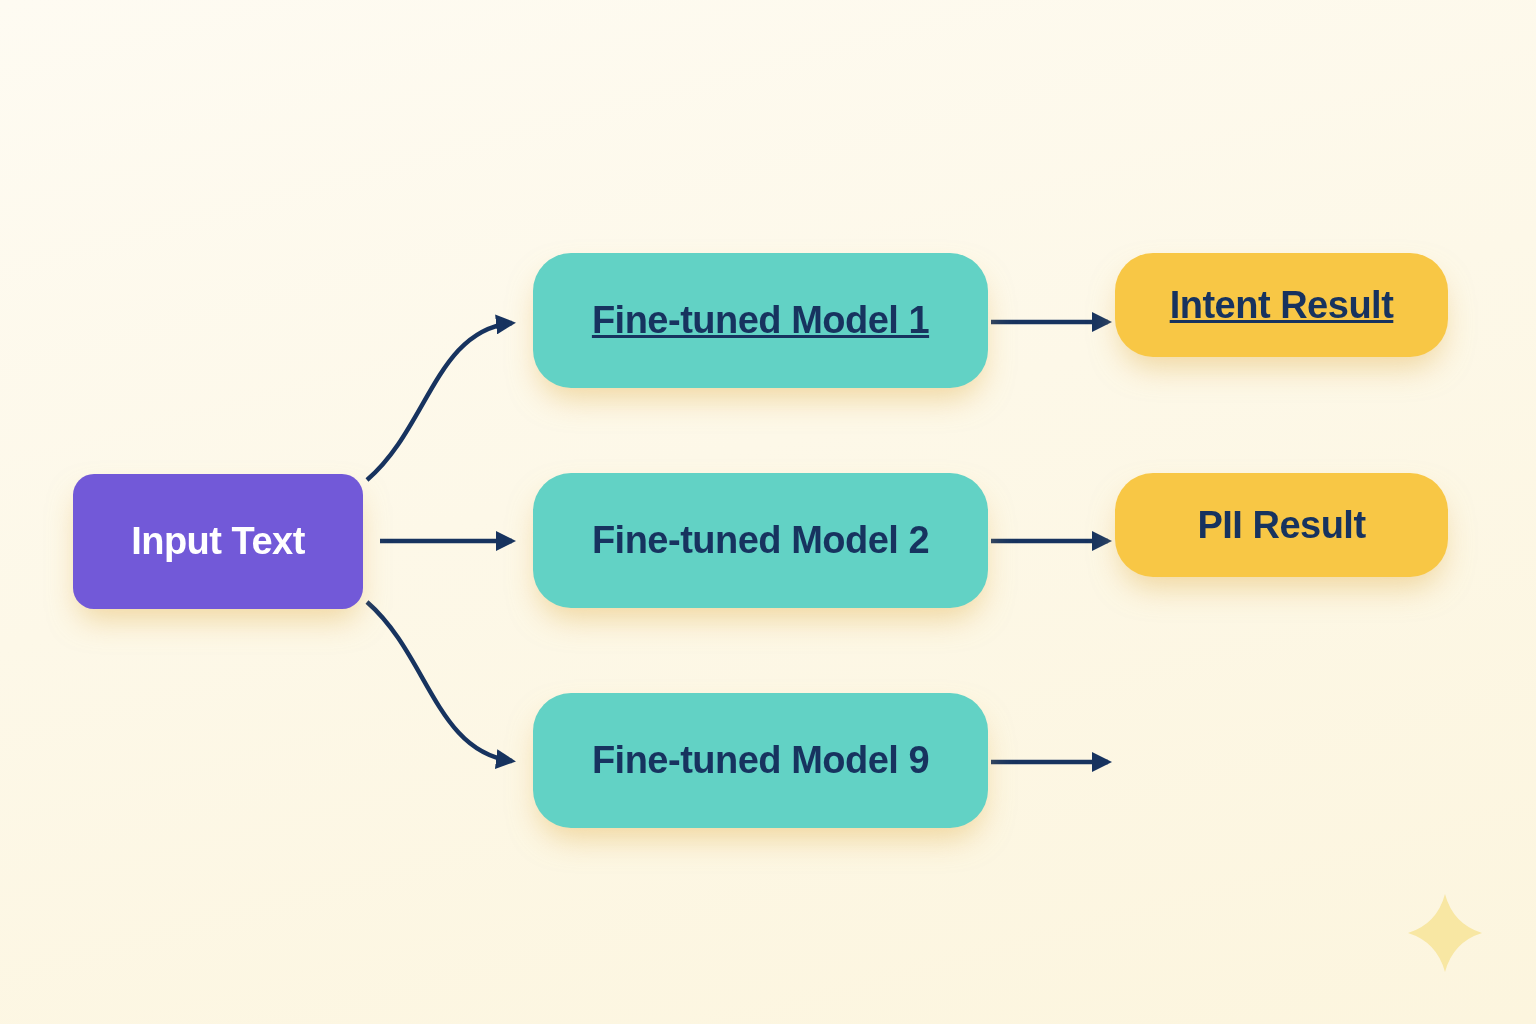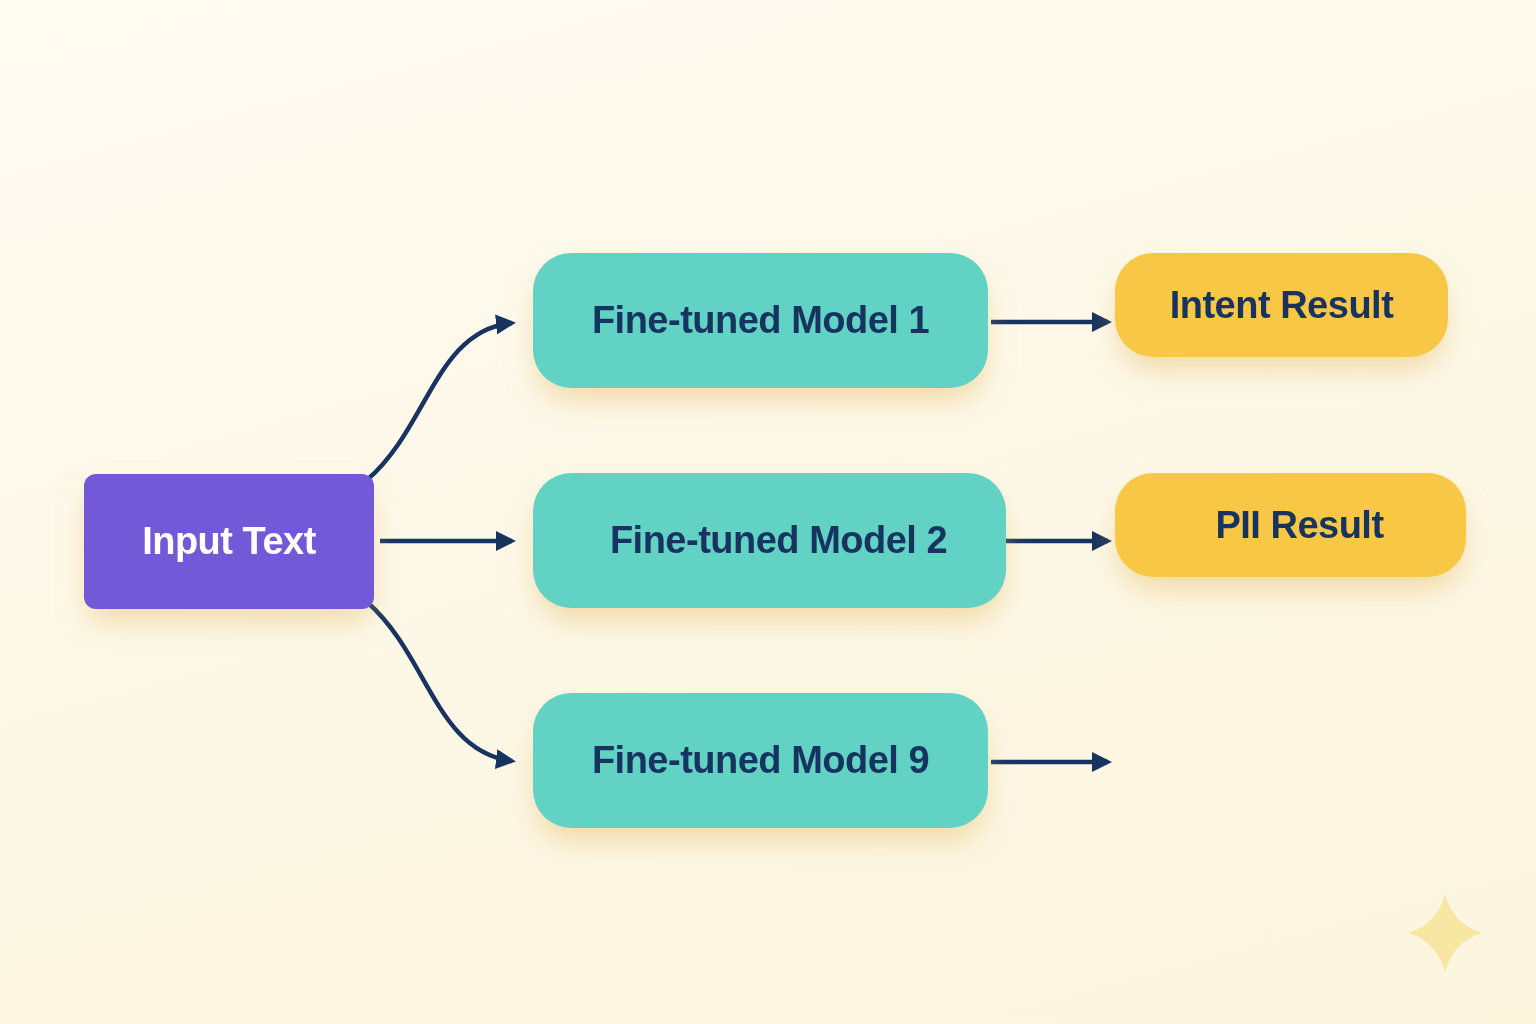--- a/index.html
+++ b/index.html
@@ -30,42 +30,42 @@
     position: absolute;
     display: flex;
     align-items: center;
     justify-content: center;
     font-weight: 700;
     font-size: 38px;
     letter-spacing: -0.5px;
     box-shadow: 0 16px 30px -6px var(--glow);
   }
   .node-input {
-    left: 84px; top: 474px;
+    left: 73px; top: 474px;
     width: 290px; height: 135px;
-    border-radius: 12px;
+    border-radius: 21px;
     background: var(--input-fill);
     color: var(--text-light);
   }
   .node-model {
     left: 533px;
     width: 455px; height: 135px;
     border-radius: 38px;
     background: var(--model-fill);
     color: var(--text-dark);
   }
   .node-result {
     left: 1115px;
     width: 333px; height: 104px;
     border-radius: 38px;
     background: var(--result-fill);
     color: var(--text-dark);
   }
-  .row-1 { top: 253px; }
-  .row-2 { top: 473px; padding-left: 18px; }
+  .row-1 { top: 253px; text-decoration: underline; }
+  .row-2 { top: 473px; }
   .row-3 { top: 693px; }
   .sparkle {
     position: absolute;
     left: 1405px; top: 890px;
     width: 80px; height: 86px;
   }
   .sparkle path { fill: var(--sparkle); }
 </style>
 </head>
 <body>

